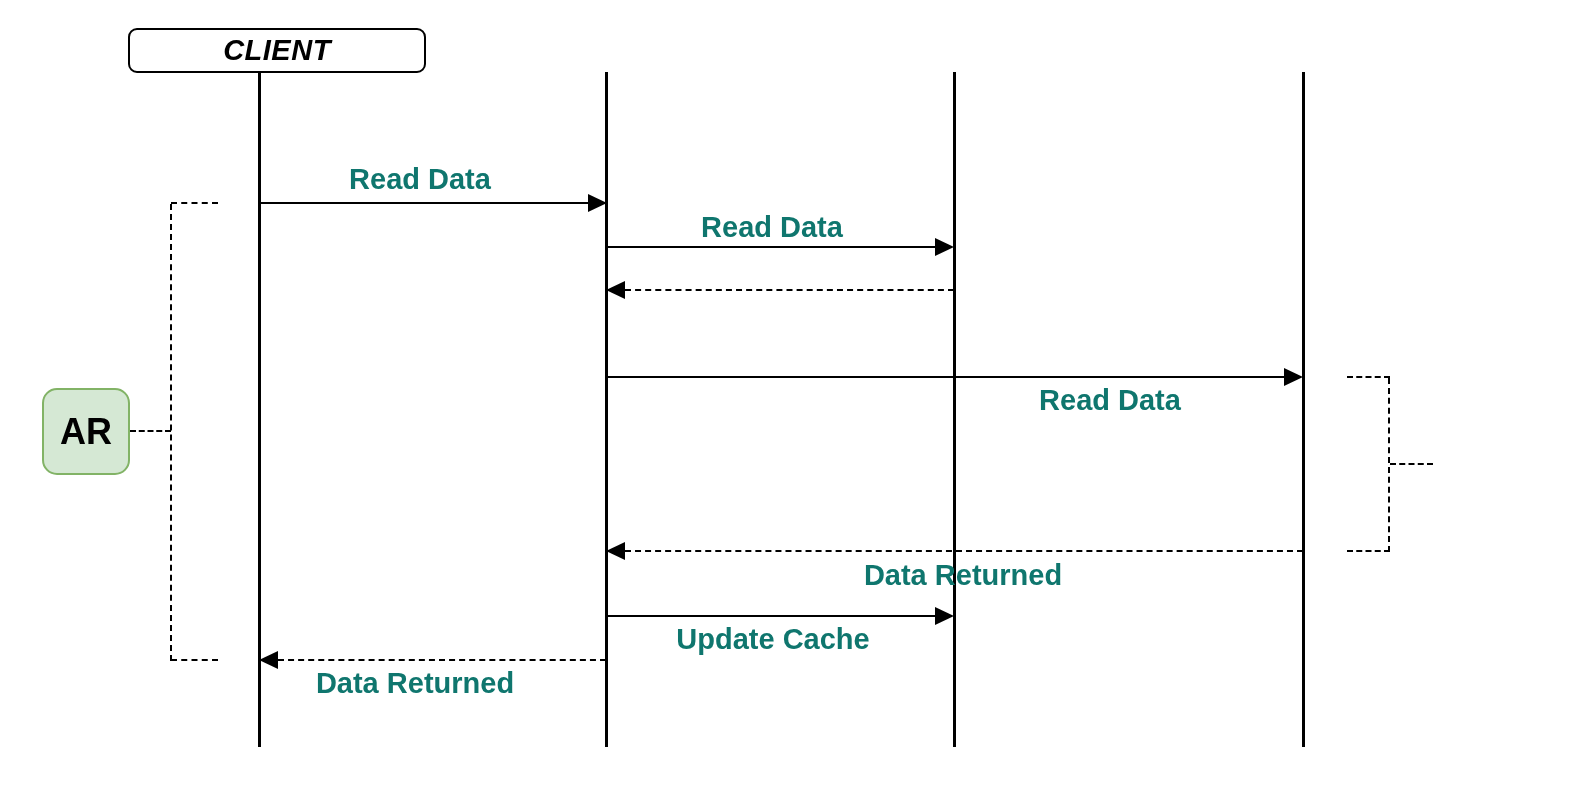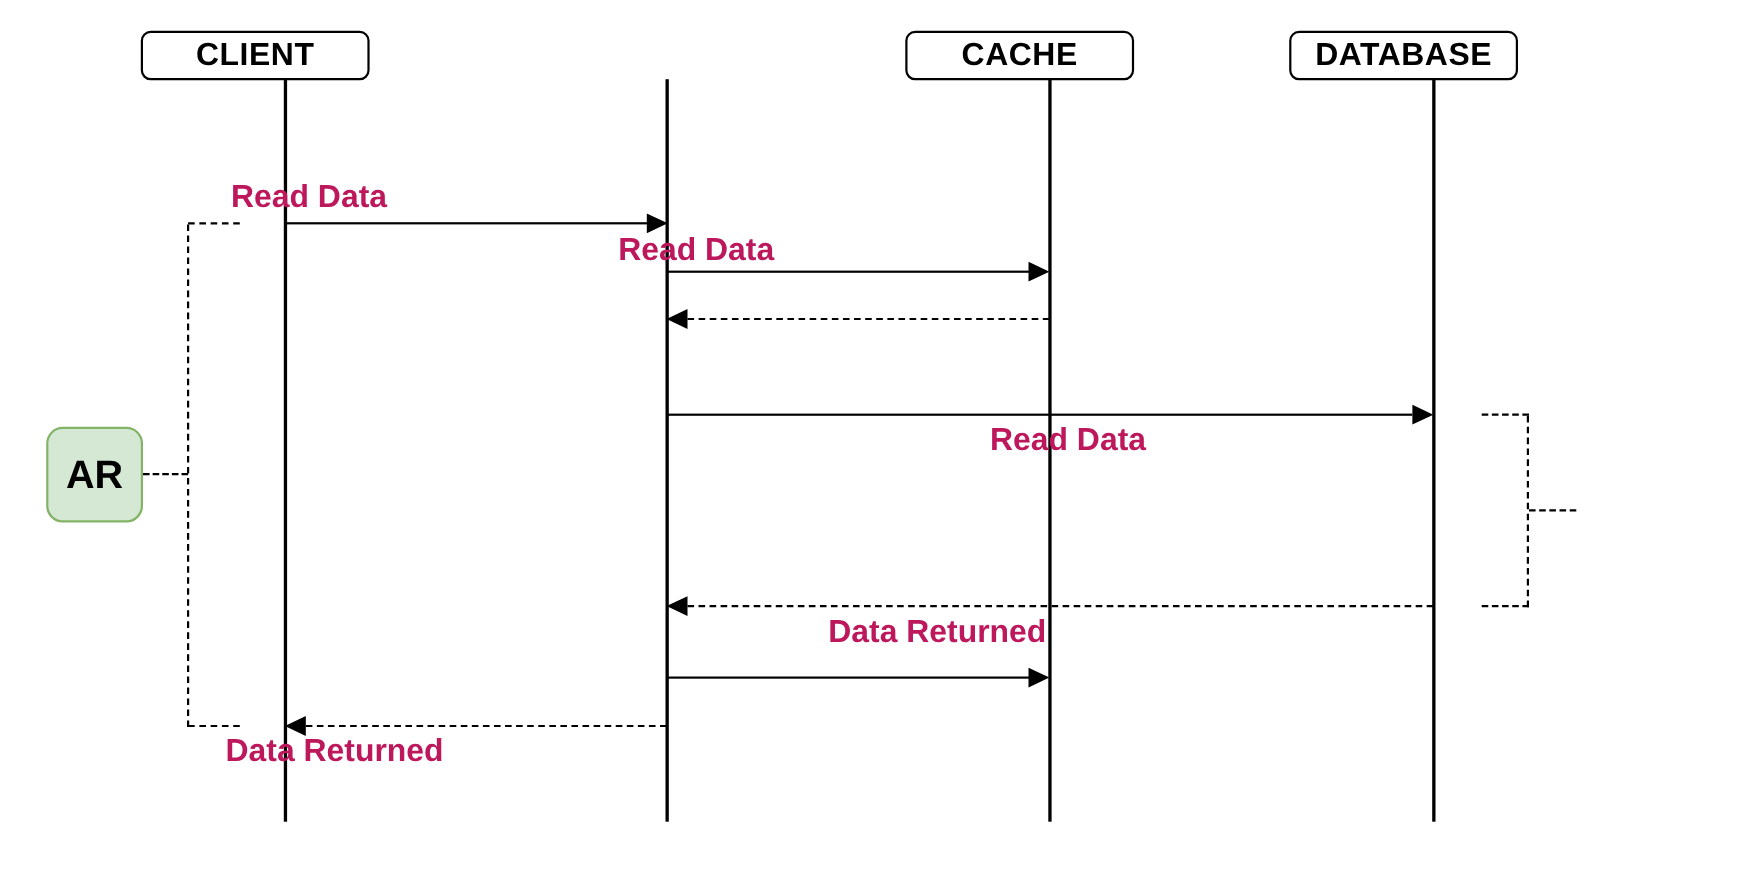--- a/index.html
+++ b/index.html
@@ -9,33 +9,34 @@
     position: relative;
     width: 1593px;
     height: 806px;
     background: #ffffff;
     overflow: hidden;
   }
   
   .actor-box {
     position: absolute;
     top: 28px;
-    width: 208px;
+    width: 298px;
     height: 45px;
     background: #ffffff;
     border: 2.5px solid #000000;
     border-radius: 9px;
     display: flex;
     align-items: center;
     justify-content: center;
     font-size: 29px;
     font-weight: 700;
     color: #000000;
     letter-spacing: 0.5px;
     z-index: 3;
+    font-style: italic;
   }
   
   .lifeline {
     position: absolute;
     top: 72px;
     width: 2.5px;
     height: 675px;
     background: #000000;
     z-index: 1;
   }
@@ -54,23 +55,24 @@
     border-top: 9px solid transparent;
     border-bottom: 9px solid transparent;
     z-index: 2;
   }
   .arrowhead.right { border-left: 19px solid #000000; }
   .arrowhead.left  { border-right: 19px solid #000000; }
   
   .msg-label {
     position: absolute;
     width: 420px;
+    text-align: center;
     font-size: 29px;
     font-weight: 700;
-    color: #be185d;
+    color: #0f766e;
     line-height: 1.1;
     white-space: nowrap;
     z-index: 2;
   }
   
   .dash-v {
     position: absolute;
     width: 0;
     border-left: 2.5px dashed #000000;
     z-index: 1;
@@ -99,26 +101,20 @@
   #qr-note { background: #e1d5e7; border: 2.5px solid #9673a6; }
 </style>
 </head>
 <body>
 
 <div id="canvas">
 
   <div class="actor-box" style="left:128px;">
     <span>CLIENT</span>
   </div>
-  <div class="actor-box" style="left:823px;">
-    <span>CACHE</span>
-  </div>
-  <div class="actor-box" style="left:1172px;">
-    <span>DATABASE</span>
-  </div>
 
   <div class="lifeline" style="left:258px;"></div>
   <div class="lifeline" style="left:605px;"></div>
   <div class="lifeline" style="left:953px;"></div>
   <div class="lifeline" style="left:1302px;"></div>
 
   <div class="msg-label" style="left:210px;top:164px;">Read Data</div>
   <div class="msg-line" style="left:259px;top:202px;width:330px;"></div>
   <div class="arrowhead right" style="left:588px;top:194px;"></div>
 
@@ -132,20 +128,21 @@
   <div class="msg-line" style="left:606px;top:376px;width:678px;"></div>
   <div class="arrowhead right" style="left:1284px;top:368px;"></div>
   <div class="msg-label" style="left:900px;top:385px;">Read Data</div>
 
   <div class="msg-line dashed" style="left:625px;top:550px;width:678px;"></div>
   <div class="arrowhead left" style="left:606px;top:542px;"></div>
   <div class="msg-label" style="left:753px;top:560px;">Data Returned</div>
 
   <div class="msg-line" style="left:606px;top:615px;width:330px;"></div>
   <div class="arrowhead right" style="left:935px;top:607px;"></div>
+  <div class="msg-label" style="left:563px;top:624px;">Update Cache</div>
 
   <div class="msg-line dashed" style="left:278px;top:659px;width:328px;"></div>
   <div class="arrowhead left" style="left:259px;top:651px;"></div>
   <div class="msg-label" style="left:205px;top:668px;">Data Returned</div>
 
   <div class="dash-v" style="left:170px;top:204px;height:457px;"></div>
   <div class="dash-h" style="left:171px;top:202px;width:47px;"></div>
   <div class="dash-h" style="left:171px;top:659px;width:47px;"></div>
   <div class="dash-h" style="left:130px;top:430px;width:41px;"></div>
 

